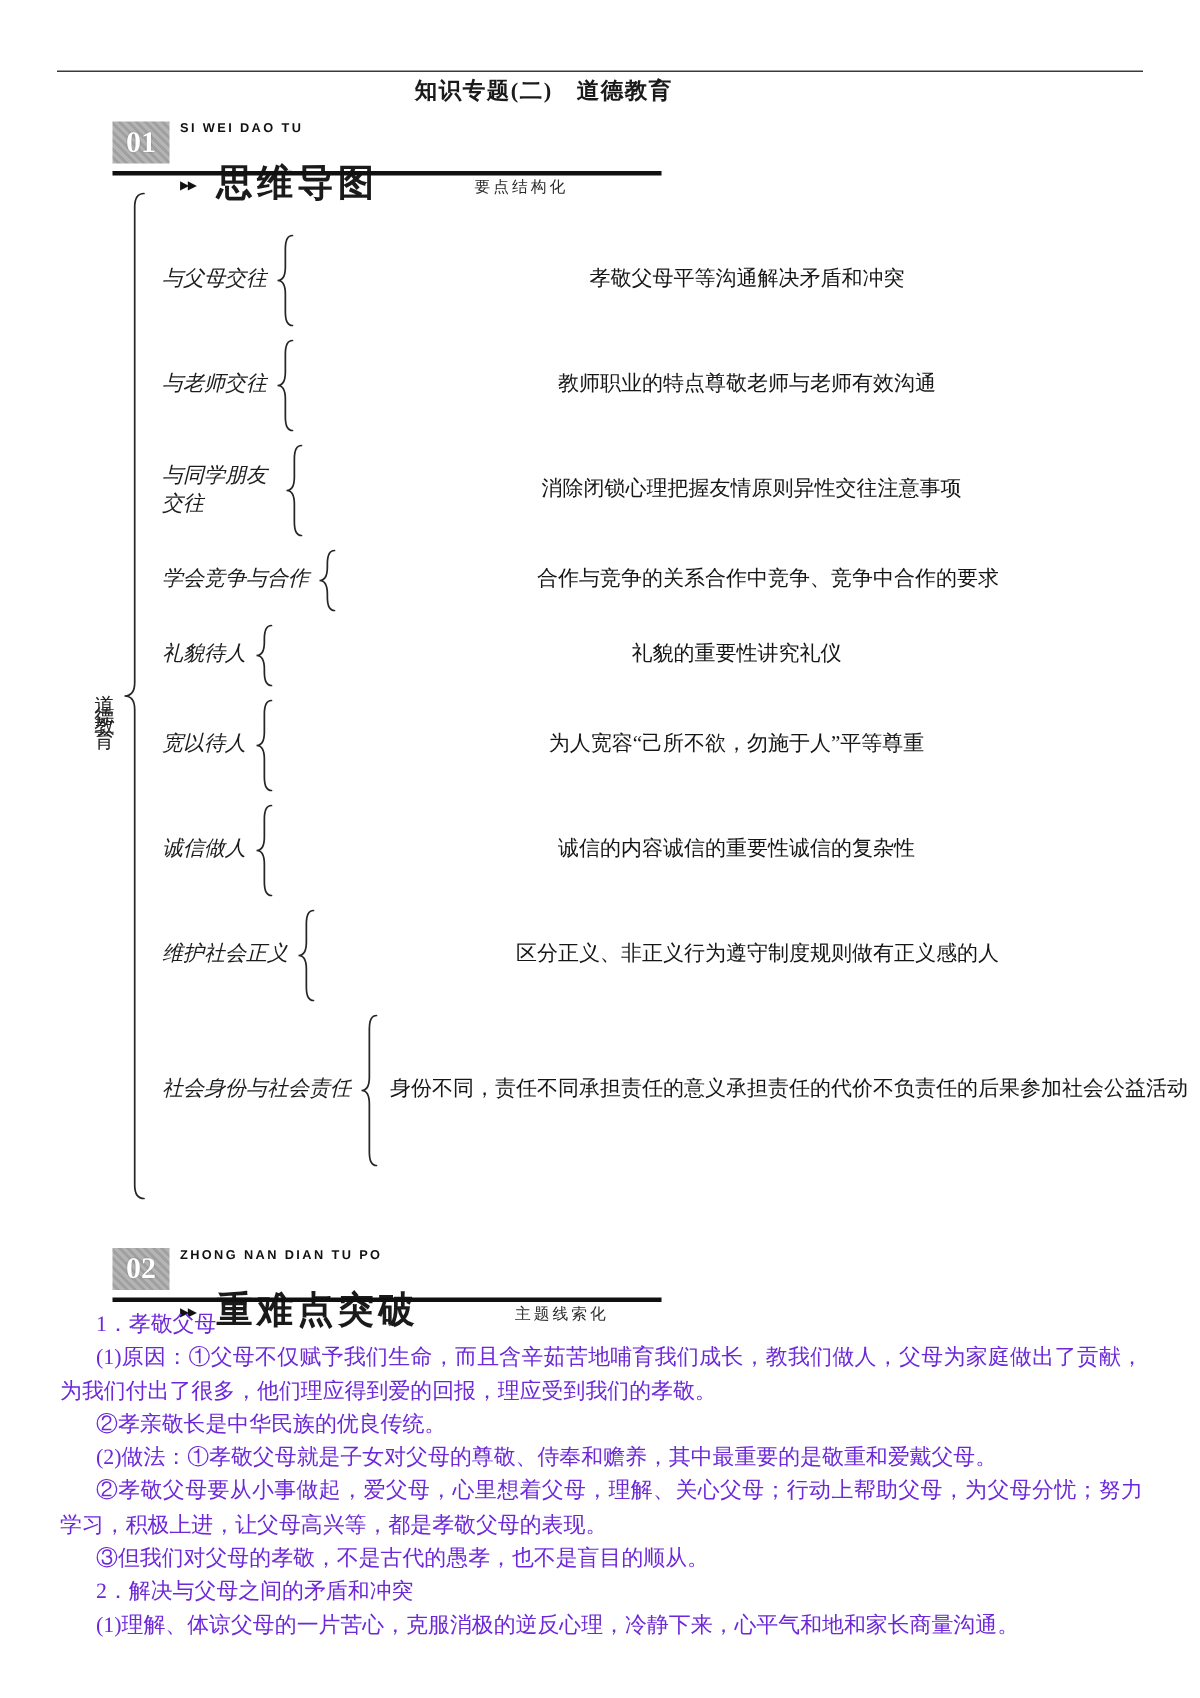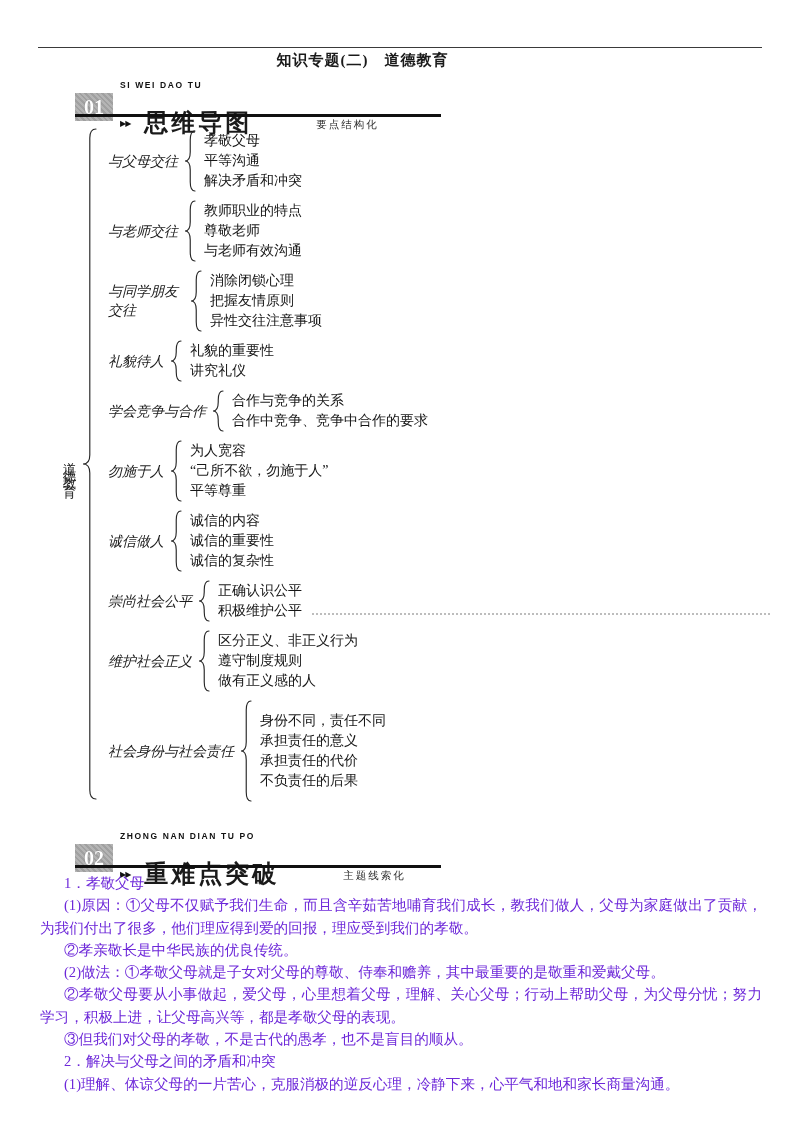--- a/index.html
+++ b/index.html
@@ -11,21 +11,21 @@
   .top-rule{position:absolute;top:47px;left:38px;width:724px;height:1px;background:#3a3a3a;}
   .doc-title{
     position:absolute;top:51px;left:0;width:725px;margin:0;text-align:center;
     font-size:15px;font-weight:bold;letter-spacing:1px;
   }
 
   
   .sec-header{position:absolute;left:75px;width:366px;height:36px;}
   .sec-flex{display:flex;align-items:flex-start;height:33px;}
   .badge{
-    width:38px;height:28px;margin-top:12px;flex:0 0 38px;
+    width:38px;height:28px;margin-top:0;flex:0 0 38px;
     background:repeating-linear-gradient(45deg,#b4b4b4 0 2px,#a0a0a0 2px 4px);
     color:#ffffff;display:flex;align-items:center;justify-content:center;
     font-family:"Liberation Serif",serif;font-size:20px;font-weight:bold;
     text-shadow:0 0 1px #666;
   }
   .head-right{display:flex;flex-direction:column;margin-left:7px;flex:1;}
   .pinyin{
     font-family:"Liberation Sans","DejaVu Sans",sans-serif;
     font-size:8.5px;font-weight:bold;letter-spacing:1.6px;color:#111;line-height:9px;
   }
@@ -50,21 +50,21 @@
     writing-mode:vertical-rl;text-orientation:upright;
     font-size:13.5px;letter-spacing:7px;color:#222;
     margin-right:4px;
   }
   .main-brace{flex:0 0 16px;}
   .branches{display:flex;flex-direction:column;gap:8px;flex:1;margin-left:2px;}
   .branch{display:flex;align-items:center;}
   .blabel{white-space:nowrap;padding:0 6px 0 8px;color:#1c1c1c;line-height:19px;font-style:italic;}
   .blabel.wrap{white-space:normal;width:76px;}
   .sub-brace{flex:0 0 13px;display:flex;align-items:center;}
-  .items{display:flex;flex-direction:column;margin-left:7px;flex:1;}
+  .items{display:flex;flex-direction:row;margin-left:7px;flex:1;justify-content:center;}
   .item{line-height:20px;display:flex;align-items:baseline;white-space:nowrap;color:#161616;}
   .leader{flex:1;border-bottom:2px dotted #bdbdbd;margin:0 2px 4px 10px;height:1px;}
   svg.brace path{fill:none;stroke:#262626;stroke-width:1.15;stroke-linecap:round;}
 
   
   .content{
     position:absolute;top:872px;left:40px;width:722px;
     font-size:14.6px;line-height:22.3px;text-align:justify;color:#6d28d9;
   }
   .content p{margin:0;text-indent:24px;}
@@ -147,53 +147,53 @@
           </div>
           <div class="item">
             <span>把握友情原则</span>
           </div>
           <div class="item">
             <span>异性交往注意事项</span>
           </div>
         </div>
       </div>
       <div class="branch">
-        <div class="blabel">礼貌待人</div>
+        <div class="blabel">学会竞争与合作</div>
         <div class="sub-brace">
           <svg width="12" height="42" viewBox="0 0 12 42" class="brace">
             <path d="M 11,1 Q 6.24,1 6.24,10 L 6.24,12 Q 6.24,21 1,21 Q 6.24,21 6.24,30 L 6.24,32 Q 6.24,41 11,41"></path>
           </svg>
         </div>
         <div class="items">
           <div class="item">
-            <span>礼貌的重要性</span>
-          </div>
-          <div class="item">
-            <span>讲究礼仪</span>
-          </div>
-        </div>
-      </div>
-      <div class="branch">
-        <div class="blabel">学会竞争与合作</div>
+            <span>合作与竞争的关系</span>
+          </div>
+          <div class="item">
+            <span>合作中竞争、竞争中合作的要求</span>
+          </div>
+        </div>
+      </div>
+      <div class="branch">
+        <div class="blabel">礼貌待人</div>
         <div class="sub-brace">
           <svg width="12" height="42" viewBox="0 0 12 42" class="brace">
             <path d="M 11,1 Q 6.24,1 6.24,10 L 6.24,12 Q 6.24,21 1,21 Q 6.24,21 6.24,30 L 6.24,32 Q 6.24,41 11,41"></path>
           </svg>
         </div>
         <div class="items">
           <div class="item">
-            <span>合作与竞争的关系</span>
-          </div>
-          <div class="item">
-            <span>合作中竞争、竞争中合作的要求</span>
-          </div>
-        </div>
-      </div>
-      <div class="branch">
-        <div class="blabel">勿施于人</div>
+            <span>礼貌的重要性</span>
+          </div>
+          <div class="item">
+            <span>讲究礼仪</span>
+          </div>
+        </div>
+      </div>
+      <div class="branch">
+        <div class="blabel">宽以待人</div>
         <div class="sub-brace">
           <svg width="12" height="62" viewBox="0 0 12 62" class="brace">
             <path d="M 11,1 Q 6.24,1 6.24,10 L 6.24,22 Q 6.24,31 1,31 Q 6.24,31 6.24,40 L 6.24,52 Q 6.24,61 11,61"></path>
           </svg>
         </div>
         <div class="items">
           <div class="item">
             <span>为人宽容</span>
           </div>
           <div class="item">
@@ -213,37 +213,20 @@
         </div>
         <div class="items">
           <div class="item">
             <span>诚信的内容</span>
           </div>
           <div class="item">
             <span>诚信的重要性</span>
           </div>
           <div class="item">
             <span>诚信的复杂性</span>
-          </div>
-        </div>
-      </div>
-      <div class="branch">
-        <div class="blabel">崇尚社会公平</div>
-        <div class="sub-brace">
-          <svg width="12" height="42" viewBox="0 0 12 42" class="brace">
-            <path d="M 11,1 Q 6.24,1 6.24,10 L 6.24,12 Q 6.24,21 1,21 Q 6.24,21 6.24,30 L 6.24,32 Q 6.24,41 11,41"></path>
-          </svg>
-        </div>
-        <div class="items">
-          <div class="item">
-            <span>正确认识公平</span>
-          </div>
-          <div class="item">
-            <span>积极维护公平</span>
-            <span class="leader"></span>
           </div>
         </div>
       </div>
       <div class="branch">
         <div class="blabel">维护社会正义</div>
         <div class="sub-brace">
           <svg width="12" height="62" viewBox="0 0 12 62" class="brace">
             <path d="M 11,1 Q 6.24,1 6.24,10 L 6.24,22 Q 6.24,31 1,31 Q 6.24,31 6.24,40 L 6.24,52 Q 6.24,61 11,61"></path>
           </svg>
         </div>
@@ -271,20 +254,23 @@
             <span>身份不同，责任不同</span>
           </div>
           <div class="item">
             <span>承担责任的意义</span>
           </div>
           <div class="item">
             <span>承担责任的代价</span>
           </div>
           <div class="item">
             <span>不负责任的后果</span>
+          </div>
+          <div class="item">
+            <span>参加社会公益活动</span>
           </div>
         </div>
       </div>
     </div>
 </div>
 
 <section class="sec-header" style="top:832px;">
   <div class="sec-flex">
     <div class="badge">02</div>
     <div class="head-right">

